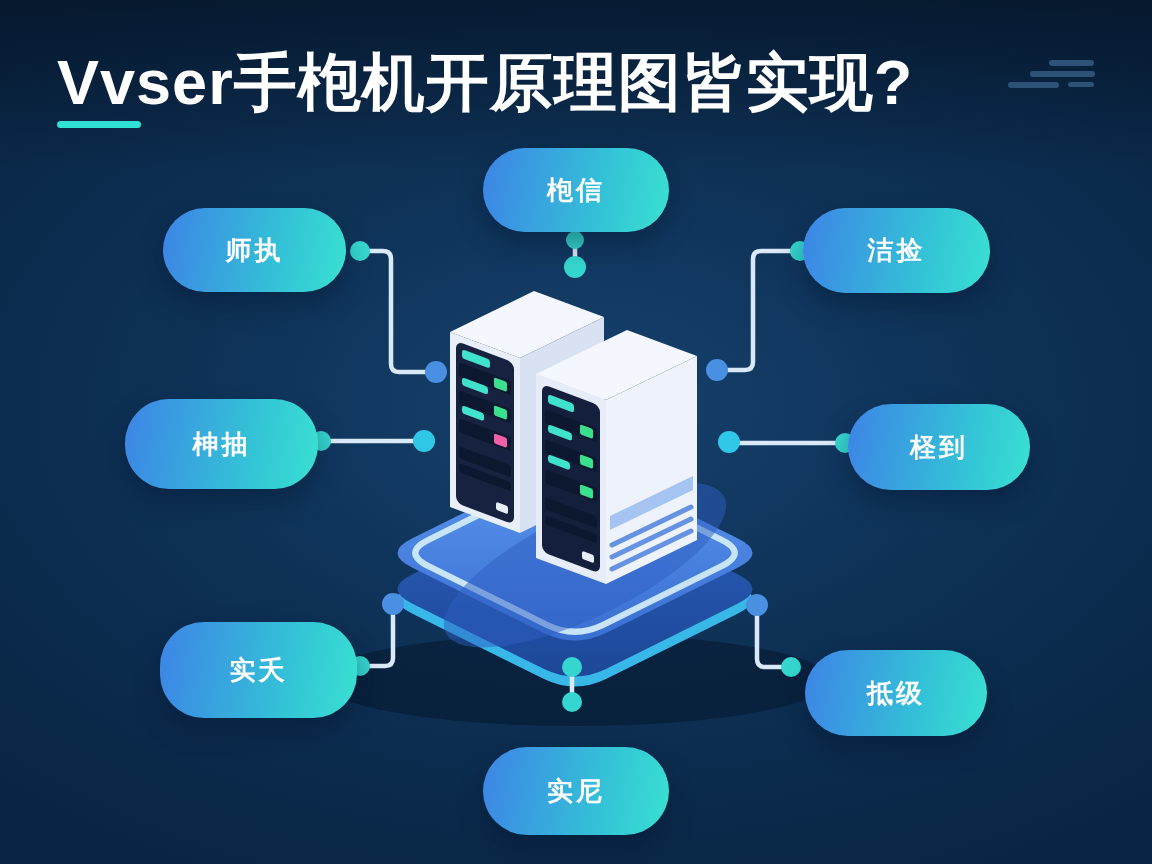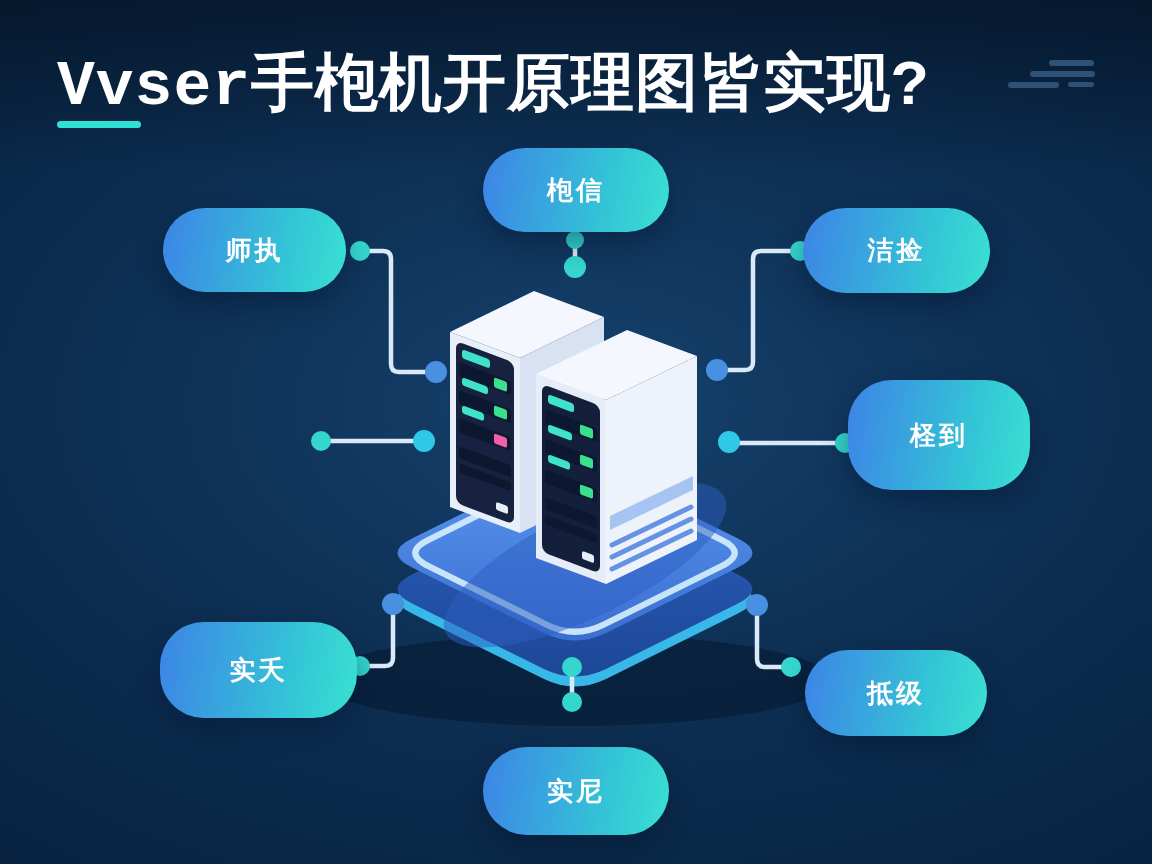--- a/index.html
+++ b/index.html
@@ -1,18 +1,18 @@
 <!DOCTYPE html>
 <html><head>
 <meta charset="utf-8">
 <style>
   html,body{margin:0;padding:0;background:#04101f;}
   .canvas{
     position:relative; width:1152px; height:864px; overflow:hidden;
-    font-family:Liberation Mono, monospace;
+    font-family:Liberation Sans, sans-serif;
     background:
       linear-gradient(180deg, rgba(3,14,28,.55) 0%, rgba(3,14,28,0) 20%),
       radial-gradient(95% 78% at 51% 47%, #15416d 0%, #0e3156 38%, #0a2848 67%, #071f3b 100%);
   }
   .art{position:absolute; inset:0;}
   .title{
     position:absolute; left:57px; top:40px; margin:0;
     color:#ffffff; font-size:63px; font-weight:900; letter-spacing:1px;
     white-space:nowrap;
   }
@@ -28,21 +28,21 @@
   .pill{
     position:absolute; display:flex; align-items:center; justify-content:center;
     border-radius:44px; color:#ffffff; font-size:26px; font-weight:700; letter-spacing:3px;
     background:linear-gradient(99deg,#3d84e6 0%,#33c6d6 68%,#3ae0d2 100%);
     box-shadow:0 12px 26px rgba(2,18,45,.38);
   }
   .p-top{left:483px; top:148px; width:186px; height:84px;}
   .p-topleft{left:163px; top:208px; width:183px; height:84px;}
   .p-topright{left:803px; top:208px; width:187px; height:85px;}
   .p-left{left:125px; top:399px; width:193px; height:90px;}
-  .p-right{left:848px; top:380px; width:182px; height:110px;}
+  .p-right{left:848px; top:404px; width:182px; height:86px;}
   .p-bottomleft{left:160px; top:622px; width:197px; height:96px;}
   .p-bottom{left:483px; top:747px; width:186px; height:88px;}
   .p-bottomright{left:805px; top:650px; width:182px; height:86px;}
 </style>
 </head>
 <body>
 
 <div class="canvas">
 
   <svg class="art" viewBox="0 0 1152 864" aria-hidden="true">
@@ -155,20 +155,23 @@
 
   <div class="pill p-top">
       <span>枹信</span>
     </div>
   <div class="pill p-topleft">
       <span>师执</span>
     </div>
   <div class="pill p-topright">
       <span>洁捡</span>
     </div>
+  <div class="pill p-left">
+      <span>柛抽</span>
+    </div>
   <div class="pill p-right">
       <span>柽到</span>
     </div>
   <div class="pill p-bottomleft">
       <span>实夭</span>
     </div>
   <div class="pill p-bottom">
       <span>实尼</span>
     </div>
   <div class="pill p-bottomright">

